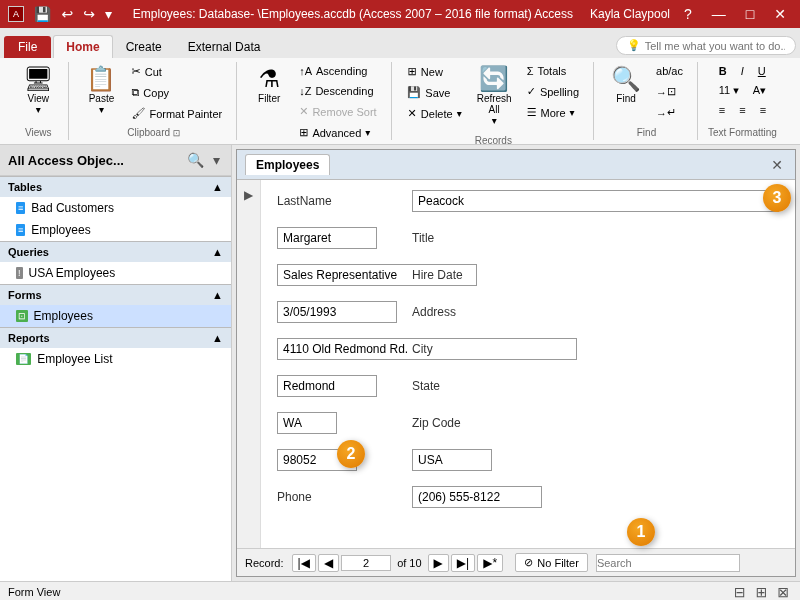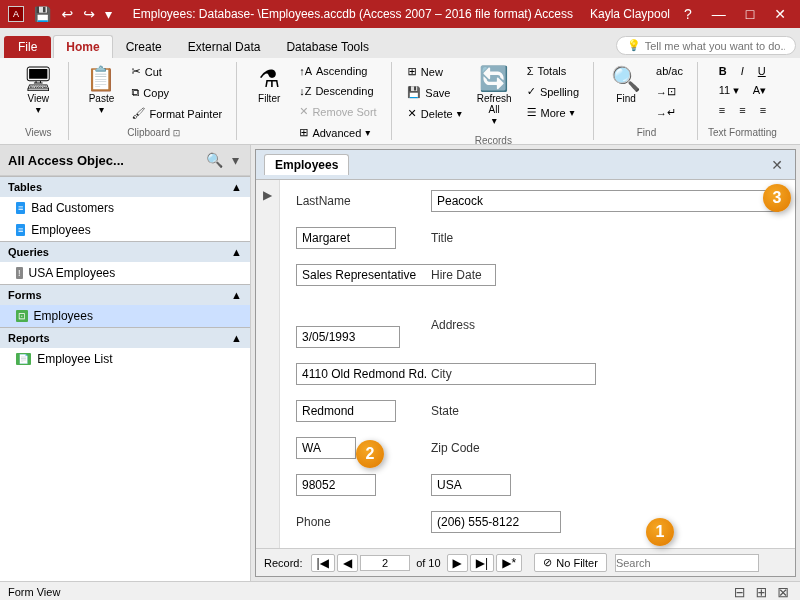--- a/index.html
+++ b/index.html
@@ -36,21 +36,21 @@
     .ribbon-btn-large .icon { font-size: 24px; line-height: 1; }
     .ribbon-btn-large .label { font-size: 10px; text-align: center; margin-top: 2px; }
 
     .ribbon-btn-small { display: flex; align-items: center; gap: 4px; cursor: pointer; padding: 2px 5px; border: 1px solid transparent; border-radius: 3px; font-size: 11px; white-space: nowrap; }
     .ribbon-btn-small.disabled { color: #aaa; cursor: default; }
 
     
     .main-area { display: flex; height: calc(600px - 28px - 30px - 86px - 20px); }
 
     
-    .nav-pane { width: 251px; background: white; border-right: 1px solid #ccc; display: flex; flex-direction: column; overflow-y: auto; }
+    .nav-pane { width: 232px; background: white; border-right: 1px solid #ccc; display: flex; flex-direction: column; overflow-y: auto; }
     .nav-header { background: #e0e0e0; padding: 6px 8px; font-size: 13px; font-weight: bold; display: flex; justify-content: space-between; align-items: center; border-bottom: 1px solid #ccc; }
     .nav-header-btns { display: flex; gap: 2px; }
     .nav-header-btn { background: none; border: none; cursor: pointer; font-size: 14px; color: #555; padding: 1px 3px; }
     .nav-section-header { background: #dce6f0; padding: 4px 8px; font-size: 11px; font-weight: bold; display: flex; justify-content: space-between; align-items: center; cursor: pointer; border-top: 1px solid #bbb; }
     .nav-item { display: flex; align-items: center; gap: 6px; padding: 4px 8px 4px 16px; cursor: pointer; font-size: 12px; }
     .nav-item.active { background: #cce0ff; }
     .table-icon { background: #2196F3; color: white; font-size: 9px; padding: 1px 2px; border-radius: 1px; }
     .query-icon { background: #888; color: white; font-size: 9px; padding: 1px 2px; border-radius: 1px; }
     .form-icon { background: #4CAF50; color: white; font-size: 9px; padding: 1px 2px; border-radius: 1px; }
     .report-icon { background: #4CAF50; color: white; font-size: 9px; padding: 1px 2px; border-radius: 1px; }
@@ -128,21 +128,20 @@
     <button class="title-bar-btn">✕</button>
   </div>
 </div>
 
 <div class="ribbon">
   <div class="ribbon-tabs">
     <button class="file-btn">File</button>
     <div class="ribbon-tab active">Home</div>
     <div class="ribbon-tab">Create</div>
     <div class="ribbon-tab">External Data</div>
-    <div class="ribbon-tab">Database Tools</div>
     <div style="flex:1;display:flex;align-items:center;justify-content:flex-end;padding-bottom:3px;">
       <div class="tell-me">
         <span>💡</span>
         <input type="text" style="border: none; outline: none; font-size: 11px; width: 140px;" placeholder="Tell me what you want to do...">
       </div>
     </div>
   </div>
 
   <div class="ribbon-content">
 
@@ -368,21 +367,21 @@
         <div class="form-fields">
           <span class="field-label">LastName</span>
           <input class="field-input" type="text" value="Peacock" style="">
 
           <input class="field-input" type="text" value="Margaret" style="width: 100px;">
 
           <span class="field-label">Title</span>
           <input class="field-input" type="text" value="Sales Representative" style="width: 200px;">
 
           <span class="field-label">Hire Date</span>
-          <input class="field-input" type="text" value="3/05/1993" style="width: 104px; margin-top: 25px;">
+          <input class="field-input" type="text" value="3/05/1993" style="width: 120px;">
 
           <span class="field-label">Address</span>
           <input class="field-input address" type="text" value="4110 Old Redmond Rd." style="">
 
           <span class="field-label">City</span>
           <input class="field-input" type="text" value="Redmond" style="width: 100px;">
 
           <span class="field-label">State</span>
           <input class="field-input" type="text" value="WA" style="width: 60px;">
 

